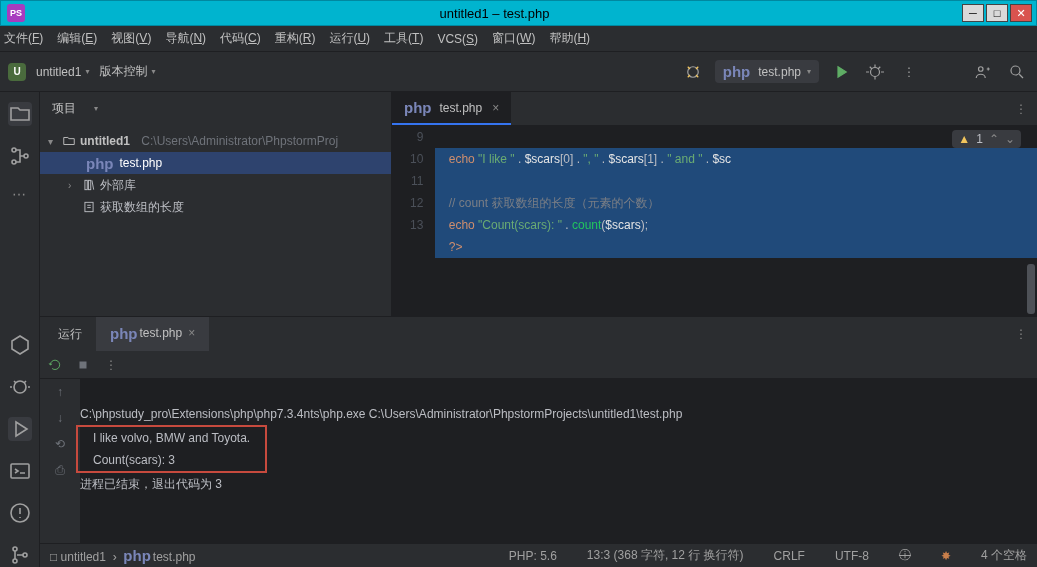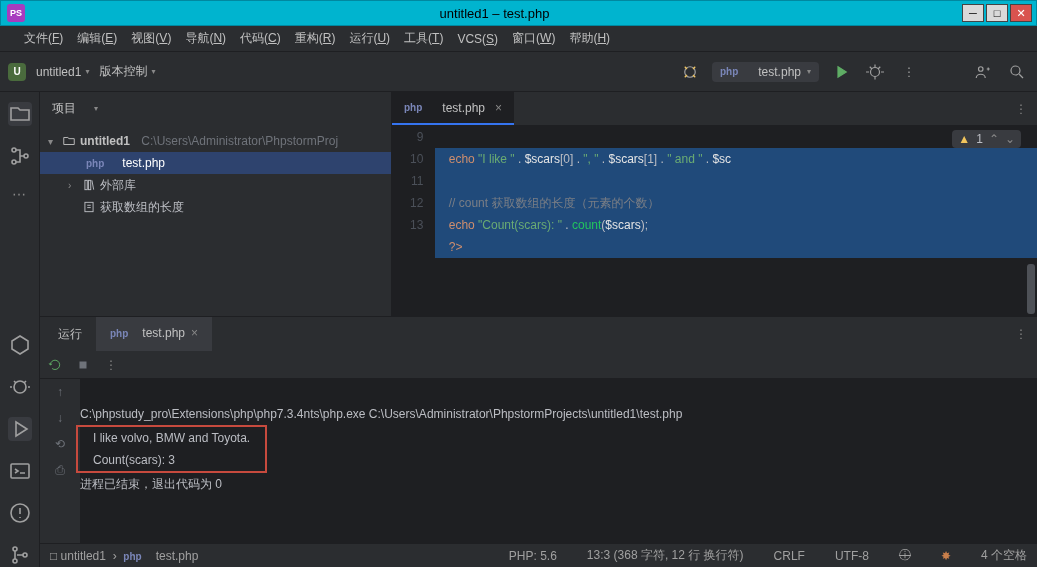--- a/index.html
+++ b/index.html
@@ -3,21 +3,21 @@
 <meta charset="utf-8">
 <style>
 * { margin:0; padding:0; box-sizing:border-box; font-family:"Segoe UI","Microsoft YaHei",sans-serif; font-size:12px; }
 body { background:#2b2d30; color:#bcbec4; width:1037px; height:567px; overflow:hidden; display:flex; flex-direction:column; }
 .titlebar { background:#00b4cf; height:26px; display:flex; align-items:center; padding:0 4px; color:#000; border:1px solid #0088a0; }
 .titlebar .icon { width:18px; height:18px; background:#a73cbf; border-radius:3px; display:flex; align-items:center; justify-content:center; color:#fff; font-size:9px; font-weight:bold; margin:0 2px; }
 .titlebar .title { flex:1; text-align:center; font-size:13px; }
 .titlebar .winbtns { display:flex; gap:2px; }
 .titlebar .winbtn { width:22px; height:18px; border:1px solid #444; background:#d9d9d9; display:flex; align-items:center; justify-content:center; font-size:11px; }
 .titlebar .winbtn.close { background:#d9534f; color:#fff; }
-.menubar { background:#2b2d30; height:26px; display:flex; align-items:center; padding:0 24px; gap:14px; color:#c0c0c0; border-bottom:1px solid #1e1f22; }
+.menubar { background:#2b2d30; height:26px; display:flex; align-items:center; padding:0 4px; gap:14px; color:#c0c0c0; border-bottom:1px solid #1e1f22; }
 .menubar span u { text-decoration:underline; }
 .navbar { background:#2b2d30; height:40px; display:flex; align-items:center; padding:0 8px; gap:10px; border-bottom:1px solid #1e1f22; }
 .chip { background:#4a6b3d; color:#fff; border-radius:4px; width:18px; height:18px; display:flex; align-items:center; justify-content:center; font-size:10px; font-weight:bold; }
 .navbar .drop { color:#c0c0c0; display:flex; align-items:center; gap:4px; }
 .navbar .spacer { flex:1; }
 .navbar .iconbtn { width:24px; height:24px; display:flex; align-items:center; justify-content:center; color:#a0a0a0; }
 .navbar .iconbtn svg { width:18px; height:18px; }
 .main { flex:1; display:flex; overflow:hidden; }
 .leftrail { width:40px; background:#2b2d30; border-right:1px solid #1e1f22; display:flex; flex-direction:column; align-items:center; padding-top:10px; gap:18px; }
 .leftrail .rb { width:24px; height:24px; display:flex; align-items:center; justify-content:center; color:#a0a0a0; border-radius:4px; }
@@ -59,21 +59,21 @@
 .runtabs .more { margin-left:auto; padding:0 10px; display:flex; align-items:center; color:#888; }
 .runtb { height:28px; display:flex; align-items:center; padding:0 8px; gap:14px; border-bottom:1px solid #1e1f22; }
 .runtb .iconsm { color:#888; width:14px; height:14px; display:flex; align-items:center; justify-content:center; }
 .console { flex:1; display:flex; background:#1e1f22; }
 .console .ctrls { width:40px; display:flex; flex-direction:column; align-items:center; gap:12px; padding-top:6px; color:#6f737a; background:#2b2d30; }
 .console .out { flex:1; font-family:"Consolas",monospace; font-size:13px; line-height:22px; padding:2px 0; color:#bcbec4; white-space:pre; }
 .console .out .cmdline { color:#bcbec4; }
 .console .hl { border:2px solid #c74a3e; display:inline-block; padding:0 15px; margin-left:-4px; }
 .status { height:24px; background:#2b2d30; border-top:1px solid #1e1f22; display:flex; align-items:center; padding:0 10px; gap:30px; color:#a0a0a0; font-size:11px; }
 .status .sp { flex:1; }
-.phpicon { color:#7a86b8; font-size:10px; font-weight:bold; margin-right:14px; }
+.phpicon { color:#7a86b8; font-size:15px; font-weight:bold; margin-right:2px; }
 .caret { font-size:8px; color:#888; }
 svg { fill:none; stroke:currentColor; stroke-width:1.6; }
 .runconfig { display:flex; align-items:center; gap:6px; background:#393b40; padding:3px 8px; border-radius:4px; color:#c0c0c0; }
 </style>
 </head>
 <body>
 
 <div class="titlebar">
   <div class="icon">PS</div>
   <div class="title">untitled1 – test.php</div>
@@ -310,21 +310,21 @@
         <div class="ctrls">
           <span>↑</span>
           <span>↓</span>
           <span>⟲</span>
           <span>⎙</span>
         </div>
         <div class="out">
 <span class="cmdline">C:\phpstudy_pro\Extensions\php\php7.3.4nts\php.exe C:\Users\Administrator\PhpstormProjects\untitled1\test.php</span>
 <span class="hl"><span>I like volvo, BMW and Toyota.</span>
 <span>Count(scars): 3</span></span>
-<span>进程已结束，退出代码为 0</span>
+<span>进程已结束，退出代码为 3</span>
         </div>
       </div>
     </div>
 
     <div class="status">
       <span>□ <span>untitled1</span> &nbsp;›&nbsp; <span class="phpicon">php</span><span>test.php</span></span>
       <div class="sp"></div>
       <span>PHP: 5.6</span>
       <span>13:3 (368 字符, 12 行 换行符)</span>
       <span>CRLF</span>

